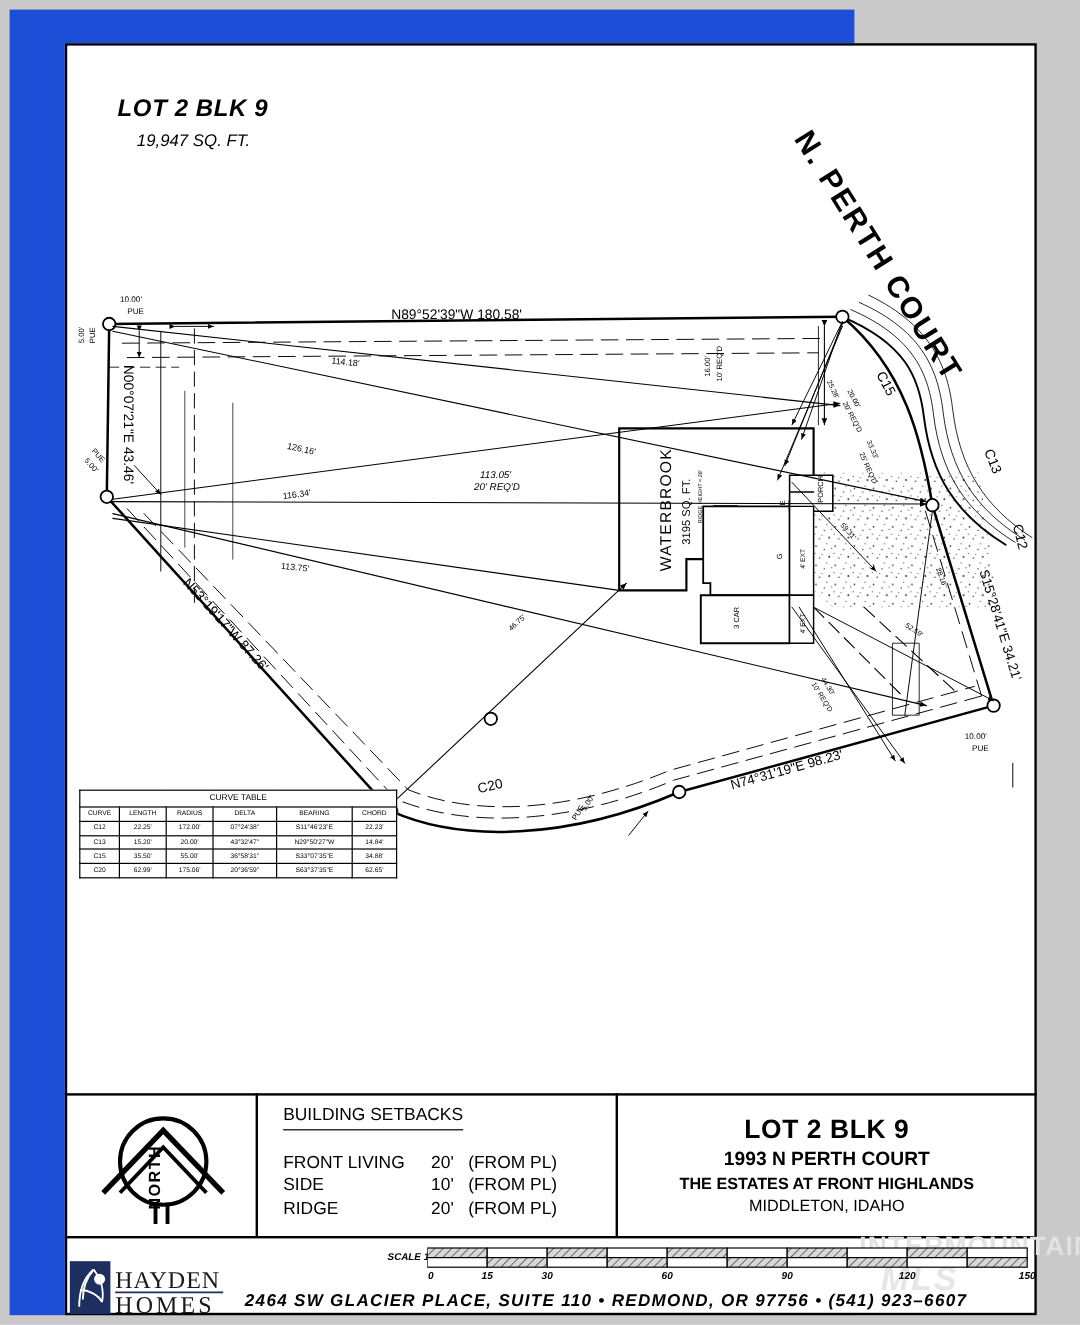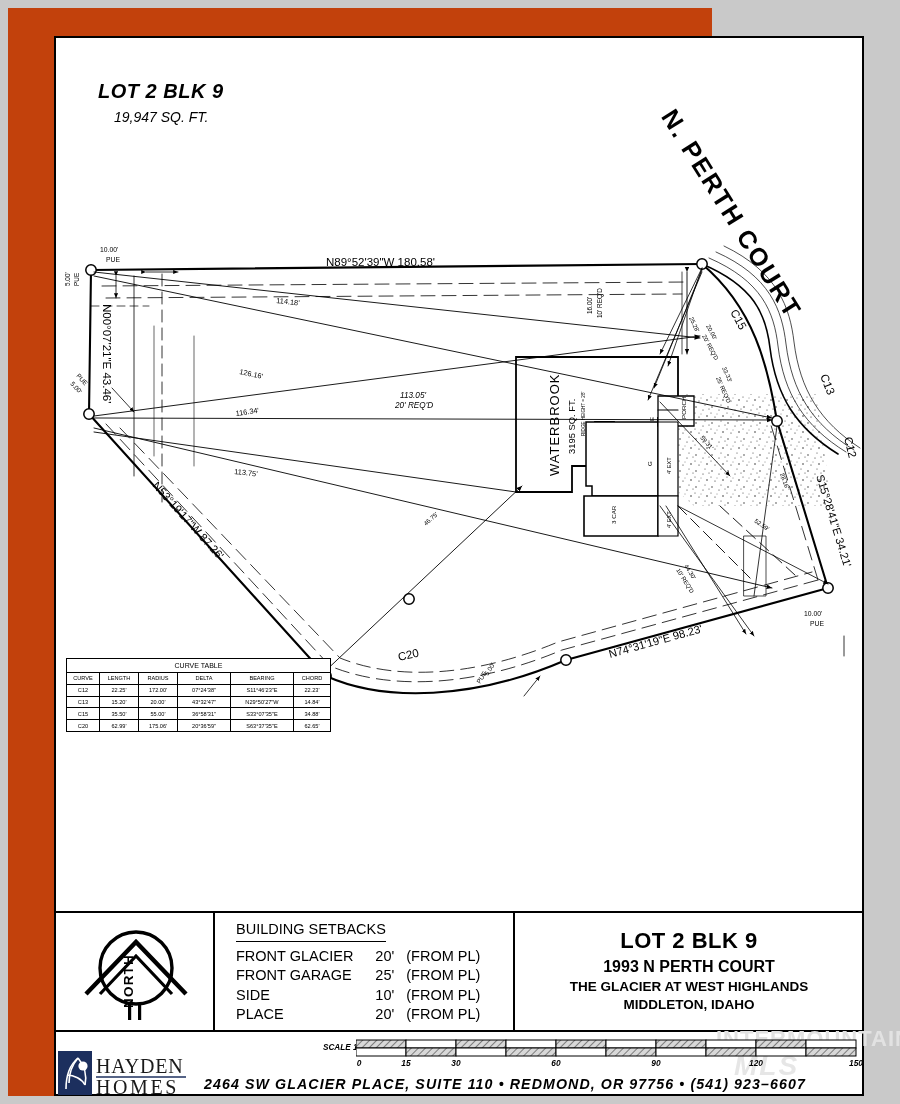--- a/index.html
+++ b/index.html
@@ -5,21 +5,21 @@
   html,body{margin:0;padding:0;}
   body{
     width:900px;height:1104px;
     background:#c9c9c9;
     font-family:"Liberation Sans", sans-serif;
     overflow:hidden;
   }
   #sheet{
     position:absolute;left:8px;top:8px;
     width:704px;height:1088px;
-    background:#c2410c;
+    background:#1d4ed8;
   }
   #border{
     position:absolute;left:46px;top:28px;
     width:810px;height:1060px;
     border:2px solid #000;
     box-sizing:border-box;
     background:#fff;
   }
   
   #lot-header{position:absolute;left:90px;top:72px;}
@@ -52,30 +52,30 @@
   #curve-table .hdr td{font-size:5.6px;}
   #ct-c0{width:28px}#ct-c1{width:34px}#ct-c2{width:34px}
   #ct-c3{width:48px}#ct-c4{width:58px}#ct-c5{width:32px}
   
   #tb-sep{position:absolute;left:46px;top:903px;width:810px;height:2px;background:#000;}
   #tb-v1{position:absolute;left:205px;top:903px;width:2px;height:120px;background:#000;}
   #tb-v2{position:absolute;left:505px;top:903px;width:2px;height:120px;background:#000;}
   #tb-bot{position:absolute;left:46px;top:1022px;width:810px;height:2px;background:#000;}
   #compass{position:absolute;left:68px;top:908px;width:120px;height:112px;}
   #setbacks{position:absolute;left:228px;top:912px;font-size:14.5px;line-height:19.6px;}
-  #setbacks .hd{font-size:14.5px;border-bottom:1.6px solid #000;display:inline-block;padding-bottom:1px;margin-bottom:5px;}
+  #setbacks .hd{font-size:14.5px;border-bottom:1.6px solid #000;display:inline-block;padding-bottom:1px;margin-bottom:18px;}
   #setbacks table{border-collapse:collapse;font-size:14.5px;}
   #setbacks td{padding:0 0 0 0;line-height:19.6px;white-space:nowrap;}
   #setbacks td.v{padding-left:22px;}
   #setbacks td.p{padding-left:12px;}
   #titleinfo{position:absolute;left:508px;top:920px;width:346px;text-align:center;}
   #titleinfo .t1{font-size:22px;font-weight:bold;letter-spacing:.5px;}
   #titleinfo .t2{font-size:16px;font-weight:bold;margin-top:4px;}
   #titleinfo .t3{font-size:13.5px;font-weight:bold;margin-top:3px;}
-  #titleinfo .t4{font-size:13.5px;font-weight:bold;margin-top:3px;}
+  #titleinfo .t4{font-size:13.5px;font-weight:normal;margin-top:3px;}
   
   #scale-label{position:absolute;left:315px;top:1035px;font-size:8.2px;font-style:italic;font-weight:bold;}
   #scalebar{position:absolute;left:348px;top:1031px;}
   
   #logo{position:absolute;left:50px;top:1041px;width:130px;height:48px;}
   #addr{position:absolute;left:196px;top:1068px;font-size:14.2px;font-style:italic;letter-spacing:1.1px;white-space:nowrap;font-weight:bold;}
   
   #wm{position:absolute;left:708px;top:1018px;color:#e2e2e2;font-size:22px;font-weight:bold;letter-spacing:1px;}
   #wm2{position:absolute;left:726px;top:1042px;color:#e6e6e6;font-size:28px;font-weight:bold;font-style:italic;letter-spacing:2px;}
   .nosel{user-select:none;}
@@ -327,47 +327,42 @@
     <rect x="52" y="88" width="3.2" height="16" fill="#000"></rect>
     <rect x="62" y="88" width="3.2" height="16" fill="#000"></rect>
     <text x="0" y="0" transform="translate(57,92) rotate(-90)" font-family="Liberation Sans, sans-serif" font-size="13.5" font-weight="bold" letter-spacing="1.2">NORTH</text>
   </svg>
 
   <div id="setbacks">
     <div class="hd">BUILDING SETBACKS</div>
     <table>
       <tbody>
           <tr>
-        <td>FRONT GLACIER</td>
+        <td>FRONT LIVING</td>
         <td class="v">20'</td>
-        <td class="p">(FROM PL)</td>
-      </tr>
-      <tr>
-        <td>FRONT GARAGE</td>
-        <td class="v">25'</td>
         <td class="p">(FROM PL)</td>
       </tr>
       <tr>
         <td>SIDE</td>
         <td class="v">10'</td>
         <td class="p">(FROM PL)</td>
       </tr>
       <tr>
-        <td>PLACE</td>
+        <td>RIDGE</td>
         <td class="v">20'</td>
         <td class="p">(FROM PL)</td>
       </tr>
     </tbody>
       </table>
   </div>
 
   <div id="titleinfo">
     <div class="t1">LOT 2 BLK 9</div>
     <div class="t2">1993 N PERTH COURT</div>
-    <div class="t3">THE GLACIER AT WEST HIGHLANDS</div>
+    <div class="t3">THE ESTATES AT FRONT HIGHLANDS</div>
     <div class="t4">MIDDLETON, IDAHO</div>
   </div>
 
   <div id="wm">INTERMOUNTAIN</div>
   <div id="wm2">MLS</div>
 
   <div id="scale-label">SCALE 1:30</div>
   <svg id="scalebar" width="508" height="34" viewBox="0 0 508 34">
     <defs>
       <pattern id="hatch" width="5" height="5" patternUnits="userSpaceOnUse" patternTransform="rotate(45)">

